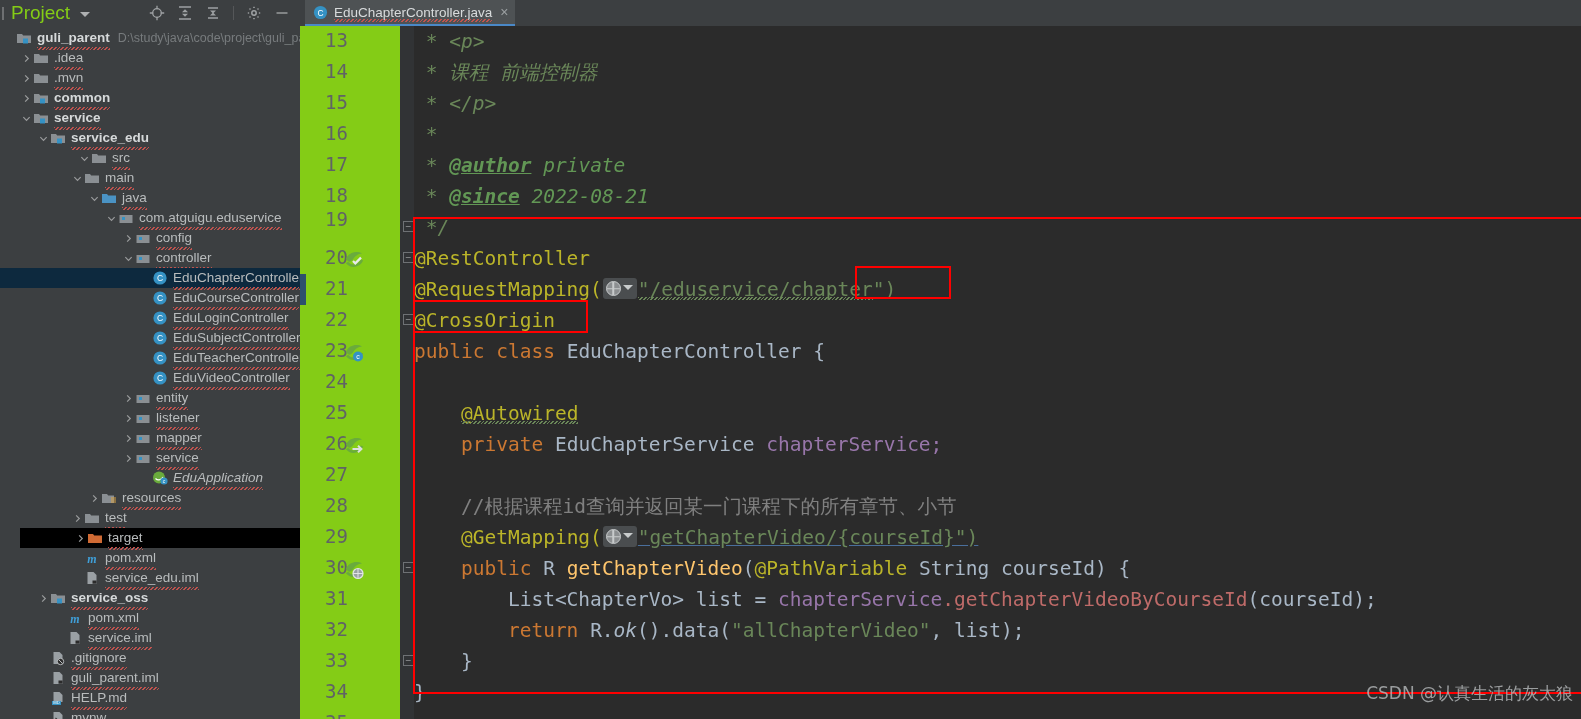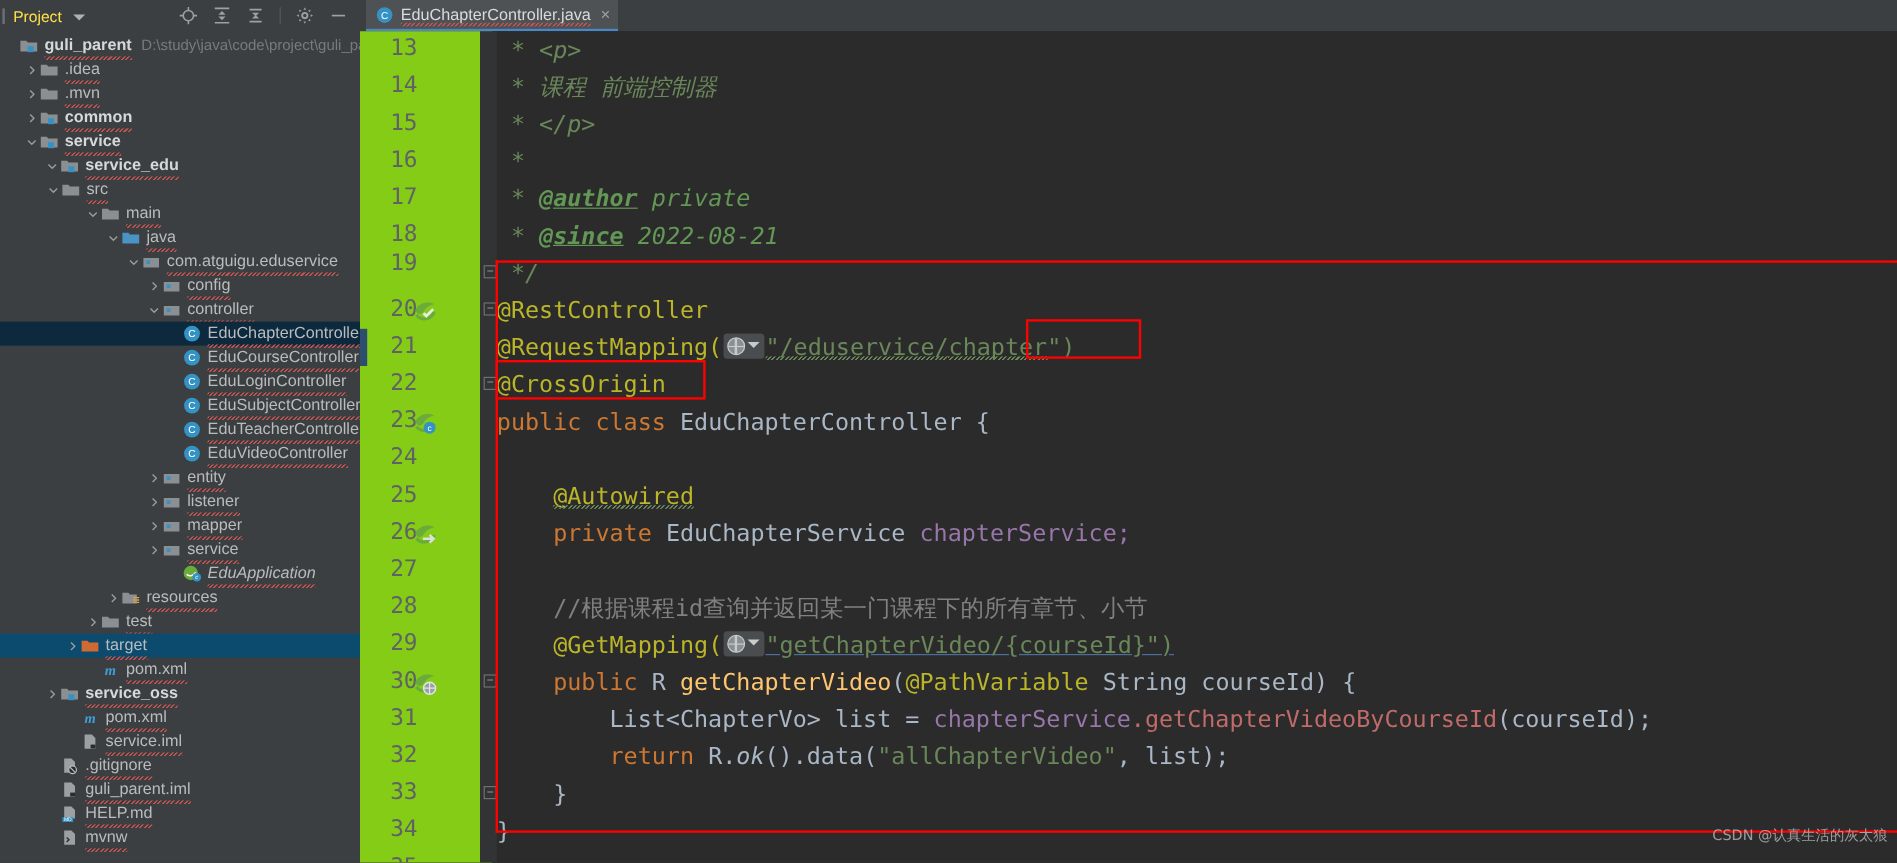--- a/index.html
+++ b/index.html
@@ -16,39 +16,39 @@
     position: absolute; left: 0; top: 0; width: 300px; height: 719px;
     background: #3c3f41; overflow: hidden;
   }
   #project-header {
     height: 26px; background: #3c3f41; display: flex; align-items: center;
     padding: 0 4px 0 2px; position: relative;
   }
   #project-header .ph-left { display: flex; align-items: center; gap: 4px; }
   .ph-bar { width: 2px; height: 13px; background: #6e7072; display:inline-block; margin-right:3px;}
   #project-title {
-    color: #fde047; font-size: 13px; font-family: "Liberation Sans", sans-serif;
+    color: #84cc16; font-size: 19px; font-family: "Liberation Sans", sans-serif;
   }
   .caret-down {
     width: 0; height: 0; border-left: 5px solid transparent; border-right: 5px solid transparent;
     border-top: 5px solid #aeb0b1; margin-left: 6px; margin-top: 2px;
   }
   #project-header .ph-right {
     margin-left: auto; display: flex; align-items: center; gap: 12px; padding-right: 6px;
   }
   .tool-ico { width: 16px; height: 16px; opacity: .85; display:block; }
   .ph-sep { width:1px; height:14px; background:#555759; }
 
   #tree { padding-top: 2px; font-size: 13.5px; color: #b9bcbd; }
   .row {
     height: 20px; display: flex; align-items: center; white-space: nowrap;
     padding-left: 0; position: relative;
   }
   .row.selected { background: #0d293e; }
-  .row.target-row { background: #0c4a6e; }
+  .row.target-row { background: #000000; margin-left: 20px; }
   .twisty {
     width: 14px; height: 20px; display:flex; align-items:center; justify-content:center;
     color:#9a9c9d; font-size: 9px; flex: 0 0 14px;
   }
   .twisty.none { visibility: hidden; }
   .ficon { width: 16px; height: 16px; margin-right: 5px; flex: 0 0 16px; }
   .lbl { line-height: 20px; }
   .lbl.bold { font-weight: bold; color: #d6d9da; }
   .lbl.path { color: #777b7d; margin-left: 8px; font-size: 12.5px; }
   .squig { text-decoration: none; position: relative; }
@@ -131,21 +131,21 @@
     position: absolute; left: 3px; width: 11px; height: 11px;
     border: 1px solid #6e7174; background: #313335; color:#9a9c9d;
     font-size: 10px; line-height: 9px; text-align:center;
   }
 
   
   .redbox { position: absolute; border: 2px solid #ff0000; pointer-events:none; }
 
   #watermark {
     position: absolute; right: 8px; bottom: 14px;
-    color: #b3b6b8; font-size: 12px; opacity: .82;
+    color: #b3b6b8; font-size: 17px; opacity: .82;
     font-family: "DejaVu Sans", sans-serif;
   }
 </style>
 </head>
 <body>
 
 <div id="app">
 
   <div id="project-panel">
 
@@ -242,21 +242,21 @@
             <svg viewBox="0 0 10 10" width="9" height="9">
               <path d="M1.5 3.5L5 7l3.5-3.5" stroke="#9a9c9d" stroke-width="1.3" fill="none"></path>
             </svg>
           </span>
           <svg viewBox="0 0 16 16" class="ficon">
             <path d="M1 4h5l1.2 1.5H15V13H1z" fill="#8a8f93"></path>
             <rect x="7" y="8.5" width="5" height="5" fill="#3592c4"></rect>
           </svg>
           <span class="lbl squig bold">service_edu</span>
         </div>
-        <div class="row" style="padding-left: 37px;">
+        <div class="row" style="padding-left: 77px;">
           <span class="twisty">
             <svg viewBox="0 0 10 10" width="9" height="9">
               <path d="M1.5 3.5L5 7l3.5-3.5" stroke="#9a9c9d" stroke-width="1.3" fill="none"></path>
             </svg>
           </span>
           <svg viewBox="0 0 16 16" class="ficon">
             <path d="M1 4h5l1.2 1.5H15V13H1z" fill="#8a8f93"></path>
           </svg>
           <span class="lbl squig">src</span>
         </div>
@@ -457,20 +457,28 @@
             <path d="M1 4h5l1.2 1.5H15V13H1z" fill="#cf6a34"></path>
           </svg>
           <span class="lbl squig">target</span>
         </div>
         <div class="row" style="padding-left: 70px;">
           <span class="twisty none"></span>
           <svg viewBox="0 0 16 16" class="ficon">
             <text x="8" y="12.5" font-size="12" fill="#3f9fd8" text-anchor="middle" font-style="italic" font-weight="bold" font-family="Liberation Serif, serif">m</text>
           </svg>
           <span class="lbl squig">pom.xml</span>
+        </div>
+        <div class="row" style="padding-left: 70px;">
+          <span class="twisty none"></span>
+          <svg viewBox="0 0 16 16" class="ficon">
+            <path d="M3.5 2h6l3 3v9h-9z" fill="#9aa0a4"></path>
+            <rect x="8.5" y="10.5" width="4" height="3.2" fill="#2b2b2b"></rect>
+          </svg>
+          <span class="lbl squig">service_edu.iml</span>
         </div>
         <div class="row" style="padding-left: 36px; text-align: center;">
           <span class="twisty">
             <svg viewBox="0 0 10 10" width="9" height="9">
               <path d="M3.5 1.5L7 5l-3.5 3.5" stroke="#9a9c9d" stroke-width="1.3" fill="none"></path>
             </svg>
           </span>
           <svg viewBox="0 0 16 16" class="ficon">
             <path d="M1 4h5l1.2 1.5H15V13H1z" fill="#8a8f93"></path>
             <rect x="7" y="8.5" width="5" height="5" fill="#3592c4"></rect>

